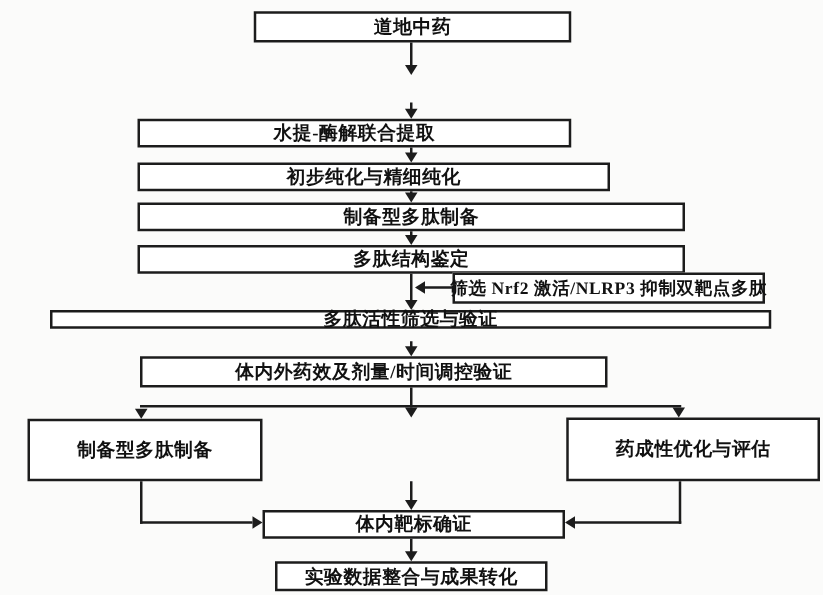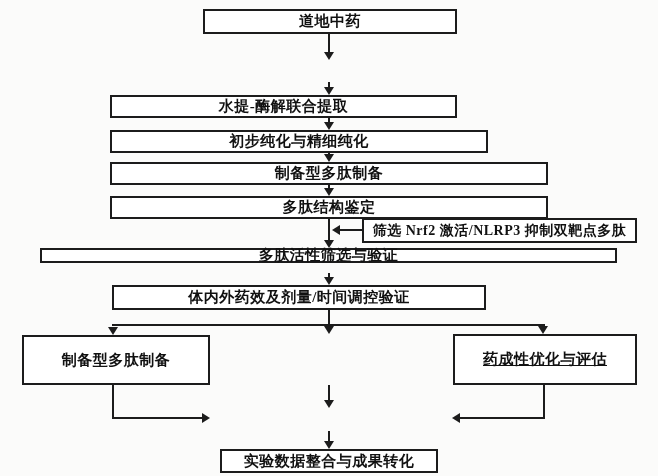--- a/index.html
+++ b/index.html
@@ -37,38 +37,41 @@
   <div class="node" style="left:110px; top:130px; width:378px; height:23px;">
       <span>初步纯化与精细纯化</span>
     </div>
   <div class="node" style="left:110px; top:162px; width:438px; height:23px;">
       <span>制备型多肽制备</span>
     </div>
   <div class="node" style="left:110px; top:196px; width:438px; height:23px;">
       <span>多肽结构鉴定</span>
     </div>
 
-  <div class="node" style="left:362px; top:218px; width:275px; height:25px; font-size:14px;">
+  <div class="node" style="left:362px; top:218px; width:250px; height:25px; font-size:14px;">
       <span>筛选 Nrf2 激活/NLRP3 抑制双靶点多肽</span>
     </div>
 
   <div class="node" style="left:40px;  top:248px; width:577px; height:15px;">
       <span>多肽活性筛选与验证</span>
     </div>
   <div class="node" style="left:112px; top:285px; width:374px; height:25px;">
       <span>体内外药效及剂量/时间调控验证</span>
     </div>
 
   <div class="node" style="left:22px;  top:335px; width:188px; height:50px;">
       <span>制备型多肽制备</span>
     </div>
-  <div class="node" style="left:453px; top:334px; width:184px; height:51px;text-decoration:underline;">
+  <div class="node" style="left:453px; top:334px; width:203px; height:51px;">
       <span>药成性优化与评估</span>
     </div>
 
+  <div class="node" style="left:210px; top:408px; width:242px; height:23px;">
+      <span>体内靶标确证</span>
+    </div>
   <div class="node" style="left:220px; top:449px; width:218px; height:24px;">
       <span>实验数据整合与成果转化</span>
     </div>
 
   <div class="vline" style="left:328px; top:34px;  height:19px;"></div>
   <div class="ah ah-d" style="left:324px; top:52px;"></div>
 
   <div class="vline" style="left:328px; top:82px;  height:6px;"></div>
   <div class="ah ah-d" style="left:324px; top:87px;"></div>
 

